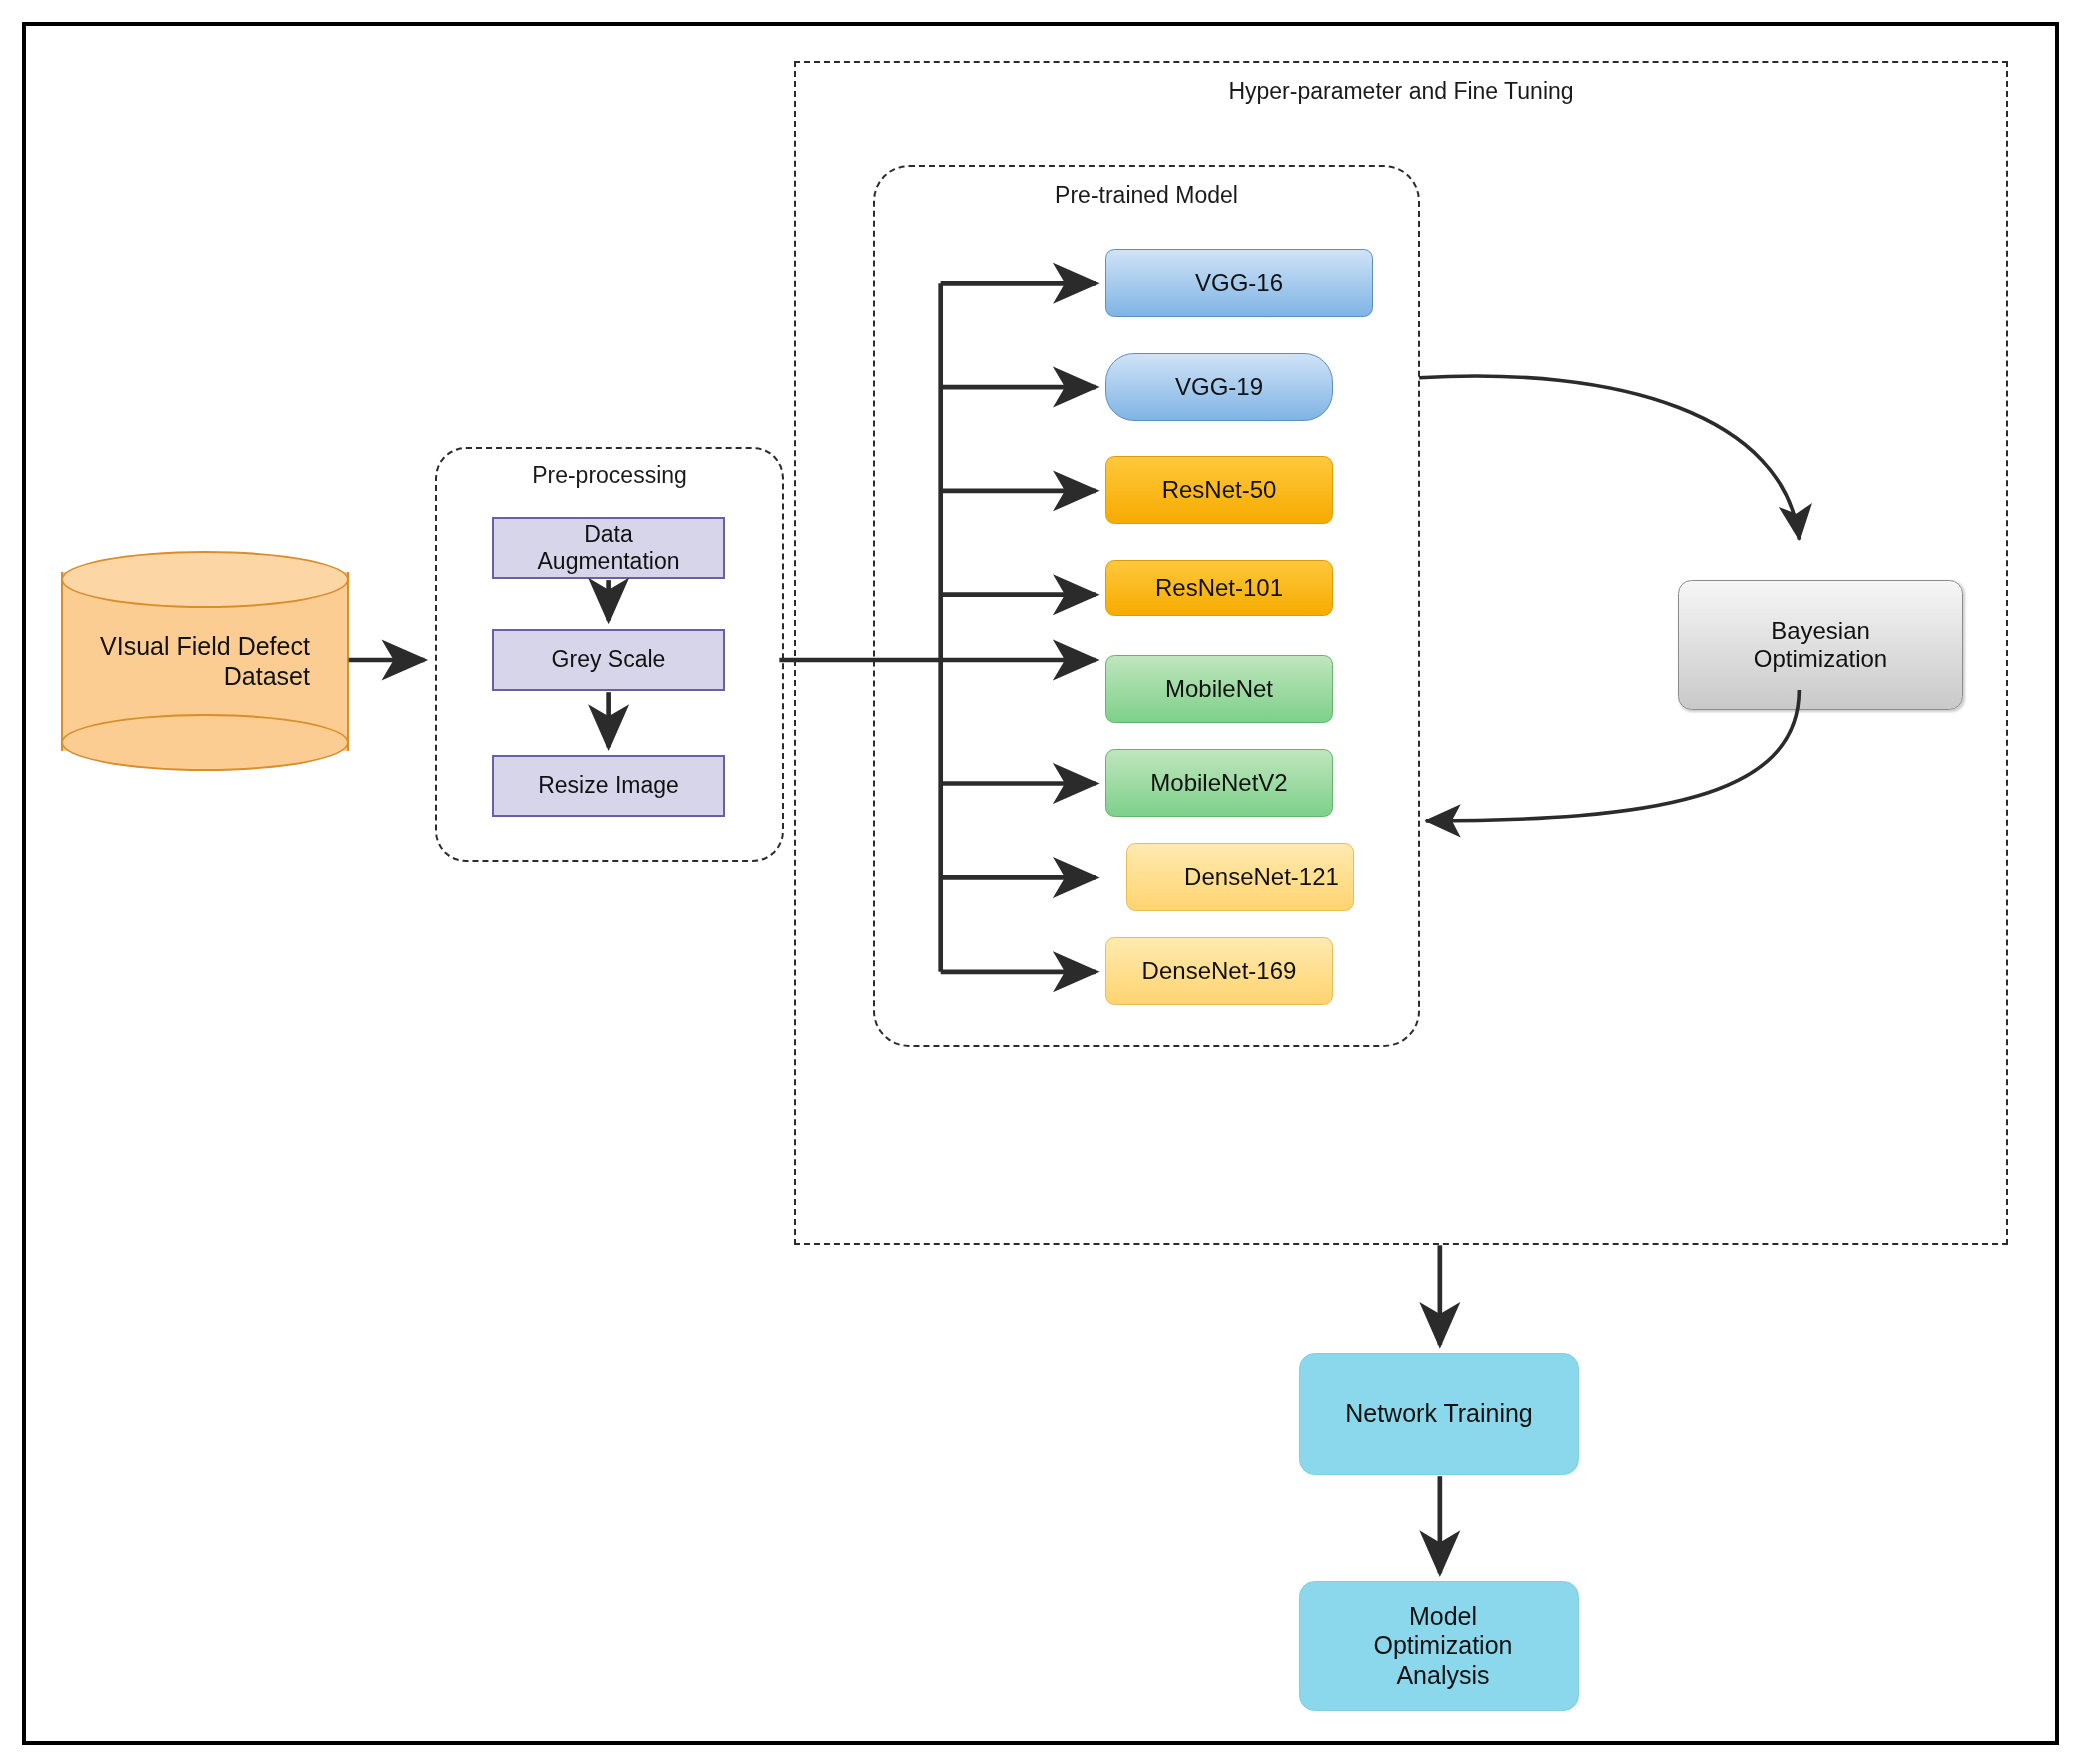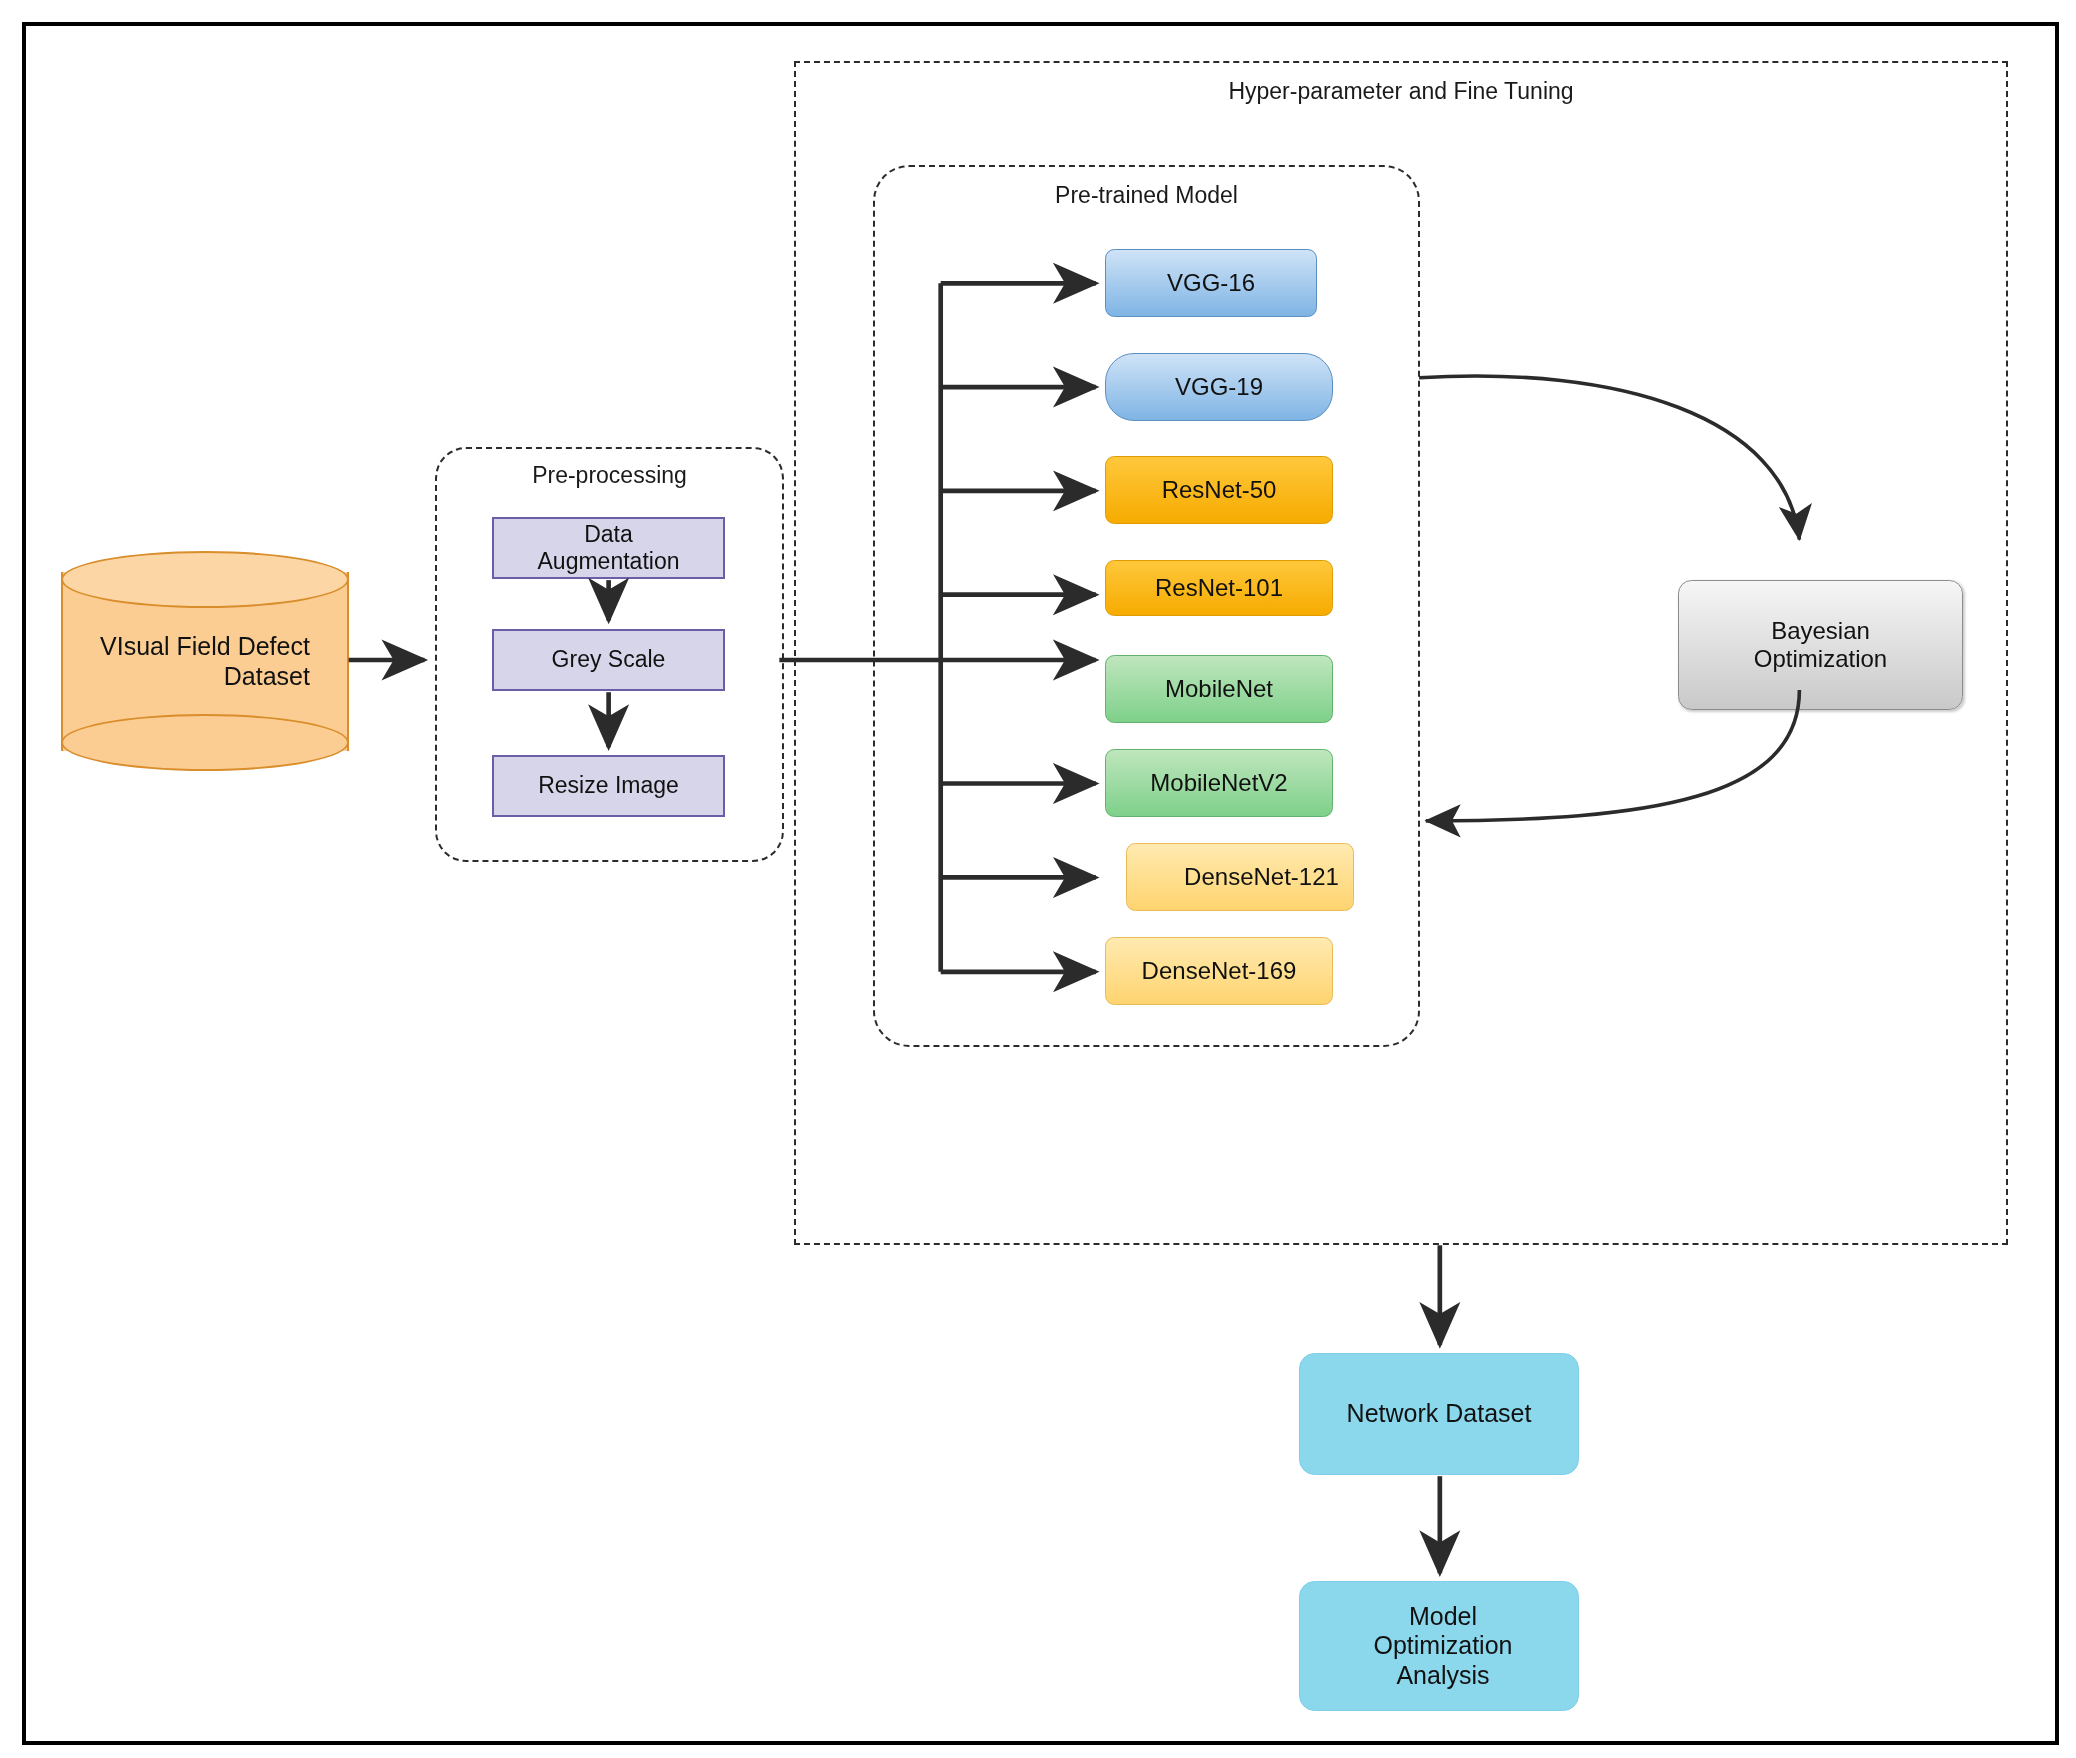--- a/index.html
+++ b/index.html
@@ -74,21 +74,21 @@
       <span>Augmentation</span>
     </span>
   </div>
   <div class="node prep" style="left:492px;top:629px;width:233px;height:62px;">
     <span>Grey Scale</span>
   </div>
   <div class="node prep" style="left:492px;top:755px;width:233px;height:62px;">
     <span>Resize Image</span>
   </div>
 
-  <div class="node model m-blue" style="left:1105px;top:249px;width:212px;height:68px;">
+  <div class="node model m-blue" style="left:1105px;top:249px;width:268px;height:68px;">
     <span>VGG-16</span>
     </div>
   <div class="node model m-blue" style="left:1105px;top:353px;width:228px;height:68px;border-radius:29px;">
     <span>VGG-19</span>
     </div>
   <div class="node model m-orange" style="left:1105px;top:456px;width:228px;height:68px;">
     <span>ResNet-50</span>
     </div>
   <div class="node model m-orange" style="left:1105px;top:560px;width:228px;height:56px;">
     <span>ResNet-101</span>
@@ -107,21 +107,21 @@
     </div>
 
   <div class="node bayes" style="left:1678px;top:554px;width:285px;height:130px;margin-top:26px;">
     <span>
       <span>Bayesian</span><br>
       <span>Optimization</span>
     </span>
   </div>
 
   <div class="node cyan" style="left:1299px;top:1353px;width:280px;height:122px;">
-    <span>Network Dataset</span>
+    <span>Network Training</span>
   </div>
   <div class="node cyan" style="left:1299px;top:1581px;width:280px;height:130px;padding-left:8px;">
     <span>
       <span>Model</span><br>
       <span>Optimization</span><br>
       <span>Analysis</span>
     </span>
   </div>
 
   <svg class="wires" viewBox="0 0 4003 3390">

